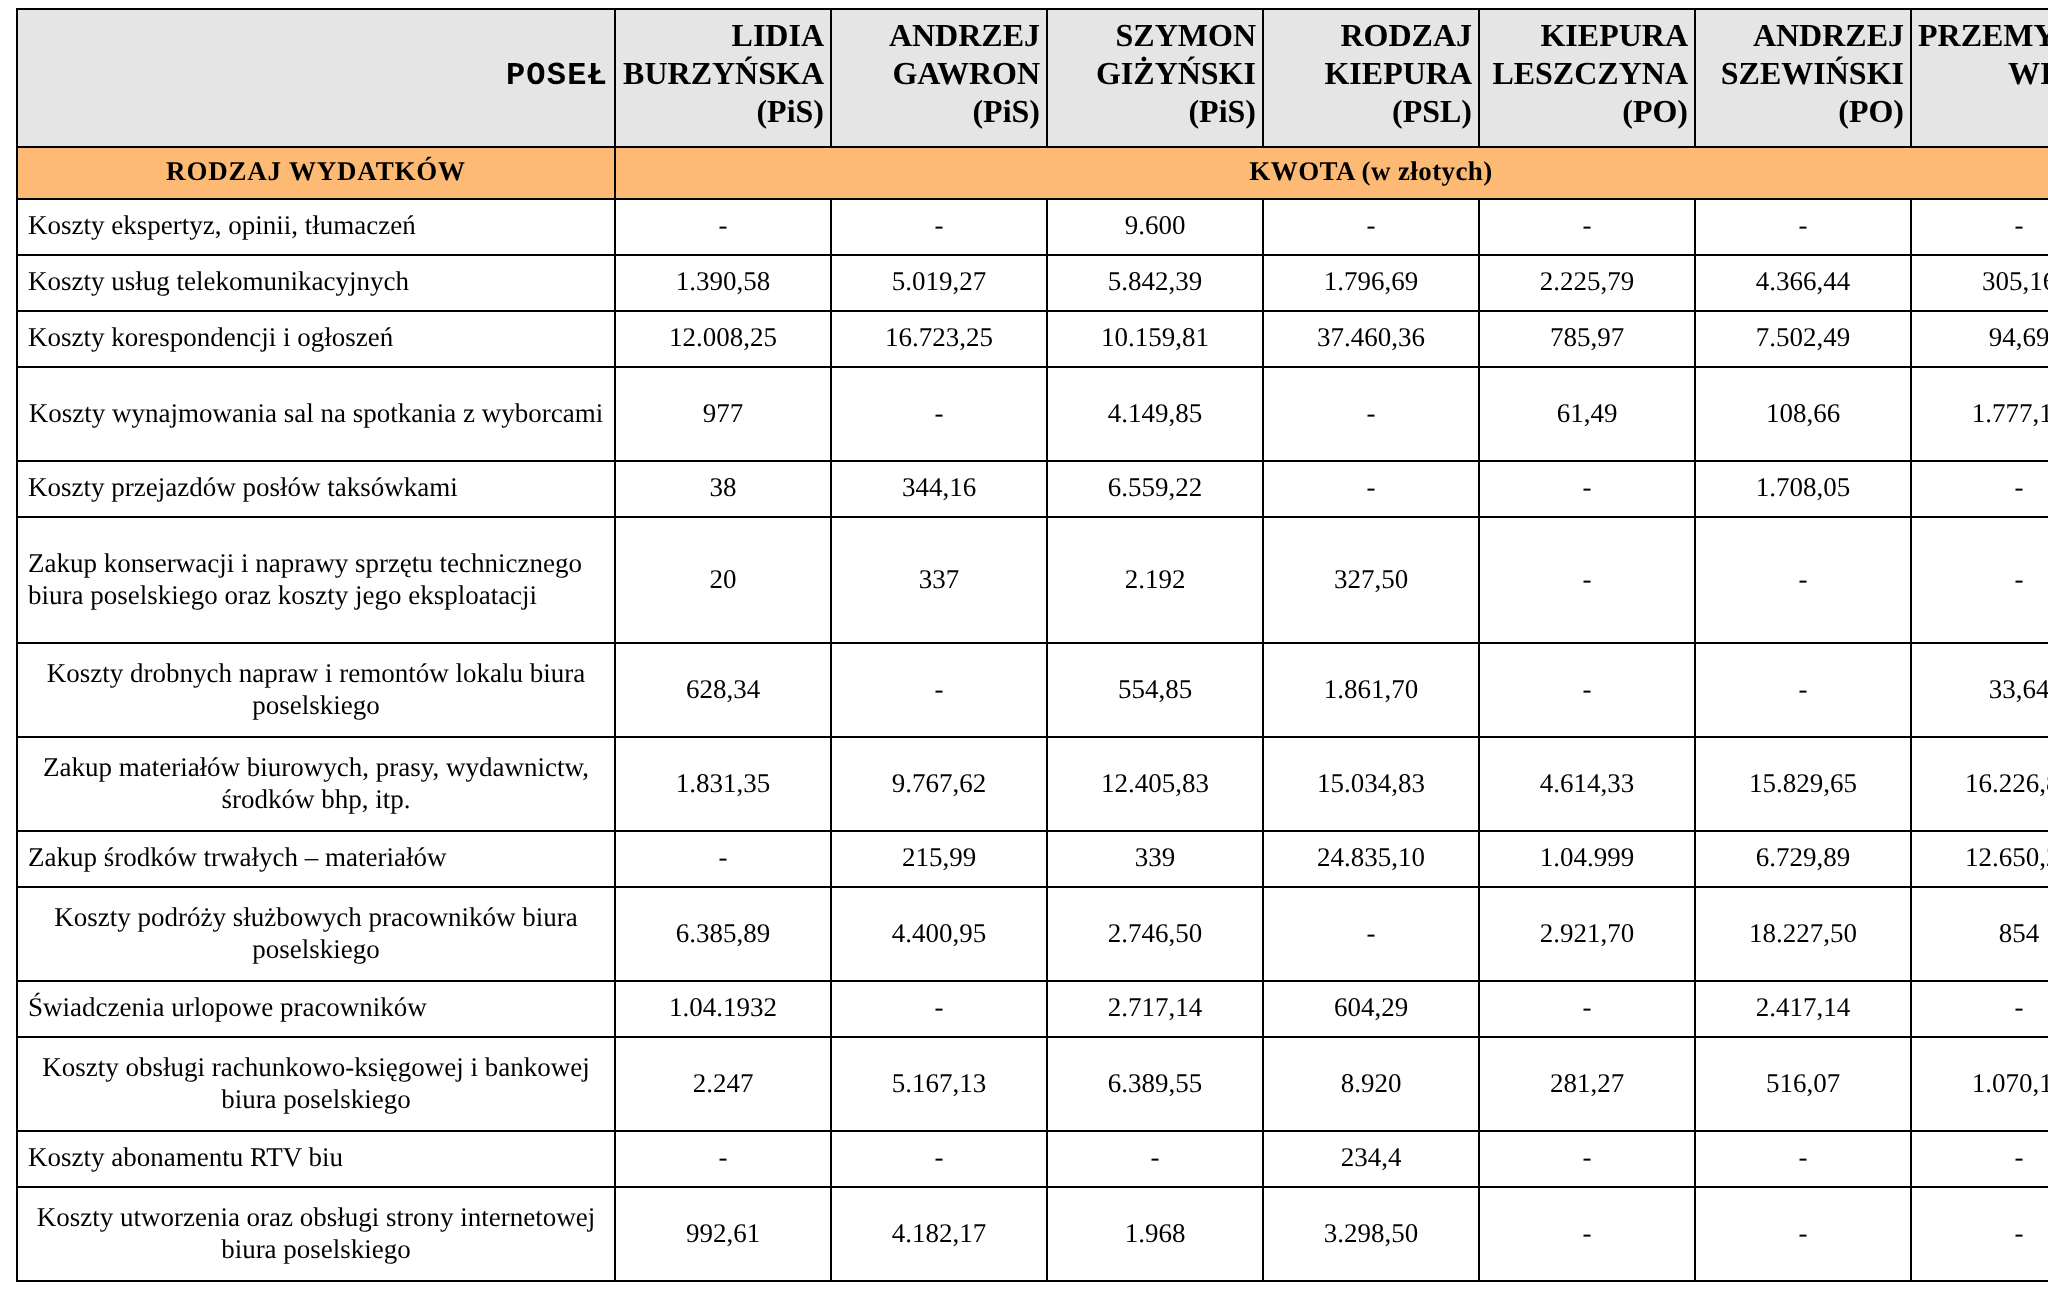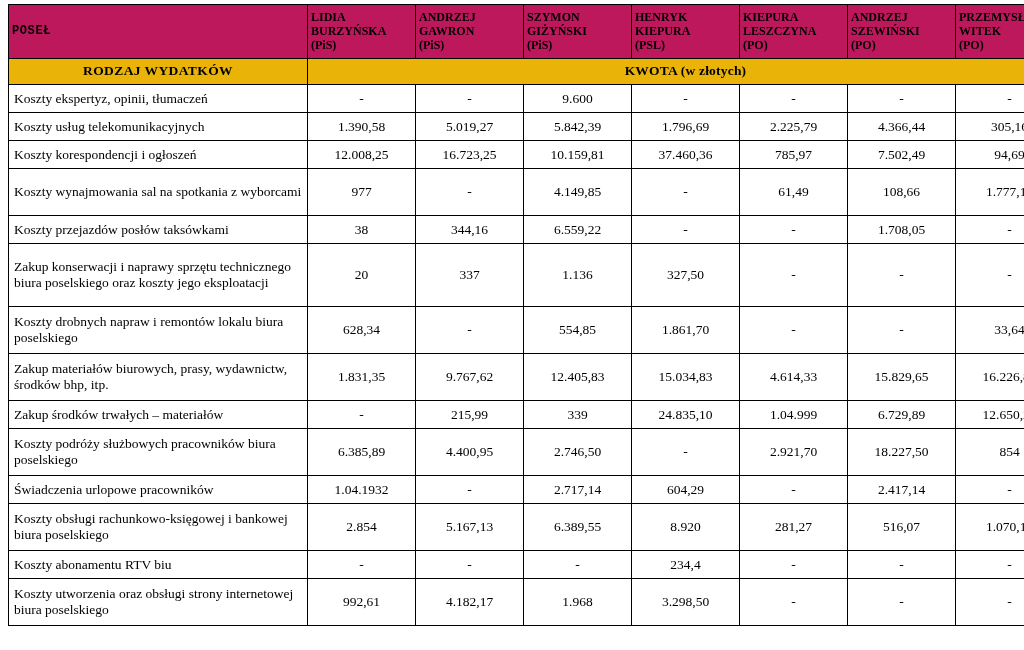--- a/index.html
+++ b/index.html
@@ -29,61 +29,62 @@
   table.expenses td, table.expenses th {
     border: 1px solid #000000;
     vertical-align: middle;
     font-weight: normal;
     font-size: 13.5px;
     line-height: 1.18;
     padding: 3px 5px;
   }
   
   tr.header-row th {
-    background: #be185d;
-    text-align: left;
+    background: #e5e5e5;
+    text-align: right;
     font-weight: bold;
-    font-size: 12px;
+    font-size: 16px;
     line-height: 1.18;
     padding: 5px 3px 6px 3px;
   }
   th.col-label {
     width: 292px;
     letter-spacing: 0.6px;
     font-family: Liberation Mono, monospace;
   }
   th.mp {
     width: 101px;
   }
   th.mp .nm {
     display: block;
   }
   th.mp .party {
     display: block;
   }
   
   tr.subheader-row td {
-    background: #eab308;
+    background: #fdba74;
     font-weight: bold;
     text-align: center;
     padding: 4px 3px 5px 3px;
     letter-spacing: 0.4px;
   }
   tr.subheader-row td.kwota {
     letter-spacing: 0.2px;
   }
   td.rowlabel {
     text-align: left;
     padding: 4px 6px 4px 6px;
   }
   td.val {
     text-align: center;
   }
   .tall td {
     height: 40px;
+    text-align: center;
   }
   .tall3 td {
     height: 56px;
   }
   .r1 td { height: 21px; }
 </style>
 </head>
 <body>
 
 <div class="sheet">
@@ -100,21 +101,21 @@
           <span class="nm">ANDRZEJ</span>
           <span class="nm">GAWRON</span>
           <span class="party">(PiS)</span>
         </th>
         <th class="mp">
           <span class="nm">SZYMON</span>
           <span class="nm">GIŻYŃSKI</span>
           <span class="party">(PiS)</span>
         </th>
         <th class="mp">
-          <span class="nm">HENRYK</span>
+          <span class="nm">RODZAJ</span>
           <span class="nm">KIEPURA</span>
           <span class="party">(PSL)</span>
         </th>
         <th class="mp">
           <span class="nm">KIEPURA</span>
           <span class="nm">LESZCZYNA</span>
           <span class="party">(PO)</span>
         </th>
         <th class="mp">
           <span class="nm">ANDRZEJ</span>
@@ -180,21 +181,21 @@
         <td class="val">6.559,22</td>
         <td class="val">-</td>
         <td class="val">-</td>
         <td class="val">1.708,05</td>
         <td class="val">-</td>
       </tr>
       <tr class="tall3">
         <td class="rowlabel">Zakup konserwacji i naprawy sprzętu technicznego biura poselskiego oraz koszty jego eksploatacji</td>
         <td class="val">20</td>
         <td class="val">337</td>
-        <td class="val">1.136</td>
+        <td class="val">2.192</td>
         <td class="val">327,50</td>
         <td class="val">-</td>
         <td class="val">-</td>
         <td class="val">-</td>
       </tr>
       <tr class="tall">
         <td class="rowlabel">Koszty drobnych napraw i remontów lokalu biura poselskiego</td>
         <td class="val">628,34</td>
         <td class="val">-</td>
         <td class="val">554,85</td>
@@ -238,21 +239,21 @@
         <td class="val">1.04.1932</td>
         <td class="val">-</td>
         <td class="val">2.717,14</td>
         <td class="val">604,29</td>
         <td class="val">-</td>
         <td class="val">2.417,14</td>
         <td class="val">-</td>
       </tr>
       <tr class="tall">
         <td class="rowlabel">Koszty obsługi rachunkowo-księgowej i bankowej biura poselskiego</td>
-        <td class="val">2.854</td>
+        <td class="val">2.247</td>
         <td class="val">5.167,13</td>
         <td class="val">6.389,55</td>
         <td class="val">8.920</td>
         <td class="val">281,27</td>
         <td class="val">516,07</td>
         <td class="val">1.070,14</td>
       </tr>
       <tr class="r1">
         <td class="rowlabel">Koszty abonamentu RTV biu</td>
         <td class="val">-</td>

